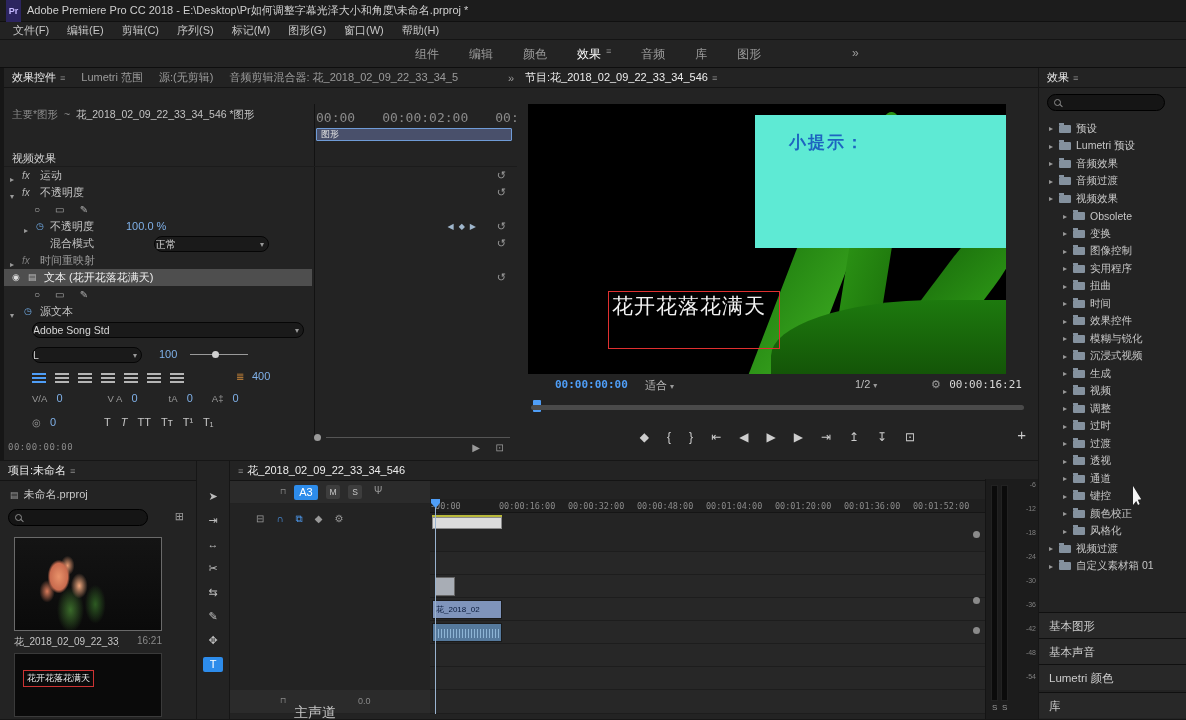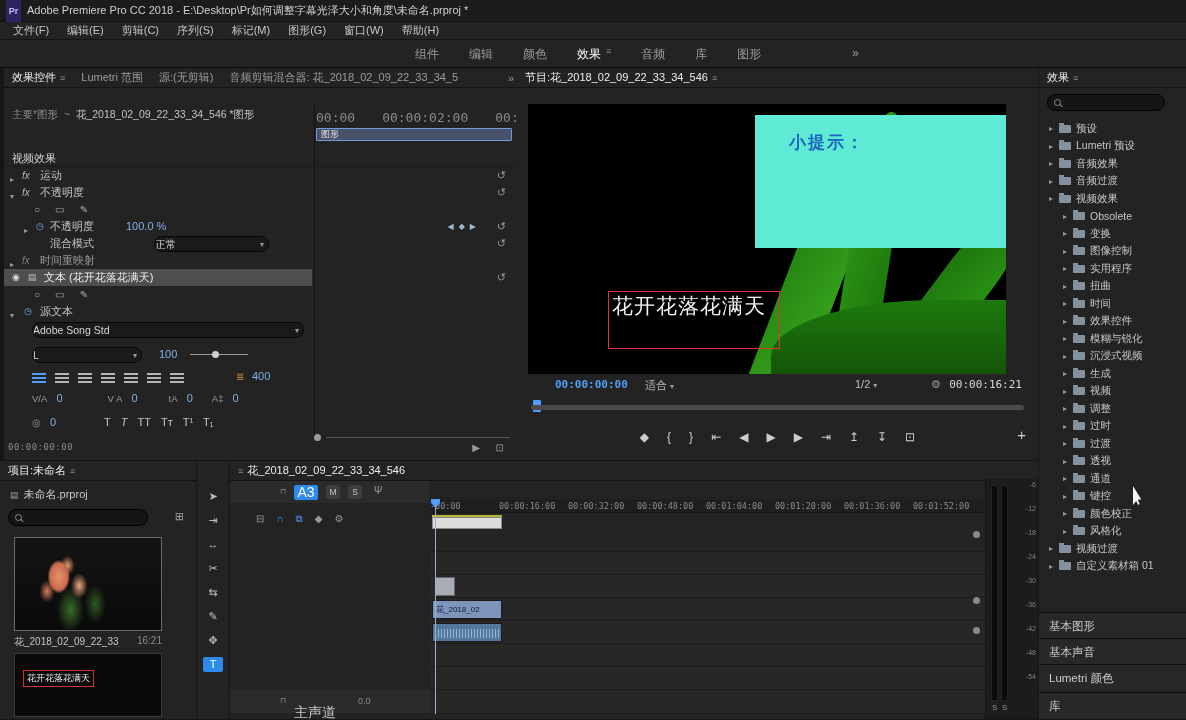--- a/index.html
+++ b/index.html
@@ -140,21 +140,21 @@
          font-size:13px;color:#4f9ef7;letter-spacing:1px}
   .tl-icons{position:absolute;left:26px;top:52px;display:flex;gap:12px;font-size:10px;color:#989898}
   .ti.on{color:#4f9ef7}
   .ruler{position:absolute;left:200px;top:38px;width:555px;height:14px;display:flex;font-size:8.5px;color:#8a8a8a;
          overflow:hidden;border-bottom:1px solid #151515;background:#1f1f1f}
   .ruler span{flex:0 0 69px;padding-top:2px;white-space:nowrap}
   .lane{position:absolute;left:200px;width:555px;background:#272727;border-bottom:1px solid #1d1d1d}
   .th{position:absolute;left:0;width:200px;height:23px;background:#2b2b2b;border-bottom:1px solid #222}
   .lock{position:absolute;left:50px;top:6px;color:#8a8a8a;font-size:8px}
   .badge{position:absolute;left:64px;top:4px;width:24px;height:15px;line-height:15px;text-align:center;
-         background:#3d3d3d;color:#cfcfcf;border-radius:2px;font-size:14px}
+         background:#3d3d3d;color:#cfcfcf;border-radius:2px;font-size:11px}
   .badge.on{background:#2d8ceb;color:#fff}
   .thic{position:absolute;color:#9a9a9a;font-size:10px;top:3px}
   .msq{position:absolute;top:4px;width:14px;height:14px;line-height:14px;text-align:center;background:#3d3d3d;
        color:#c9c9c9;border-radius:2px;font-size:8.5px}
   .mic{position:absolute;left:144px;top:4px;color:#9a9a9a;font-size:10px}
   .renderline{position:absolute;left:202px;top:54px;width:70px;height:2px;background:#b8b83a}
   .cliptop{position:absolute;left:202px;top:56px;width:70px;height:12px;background:#dcdcdc;border:1px solid #8a8a8a}
   .clipv2{position:absolute;left:205px;top:116px;width:20px;height:19px;background:#a8adb5;border:1px solid #666}
   .clipv1{position:absolute;left:202px;top:139px;width:70px;height:19px;background:#7f94bb;border:1px solid #1a1a1a;
           font-size:8px;color:#0a1a3a;line-height:17px;padding-left:3px;white-space:nowrap;overflow:hidden}

